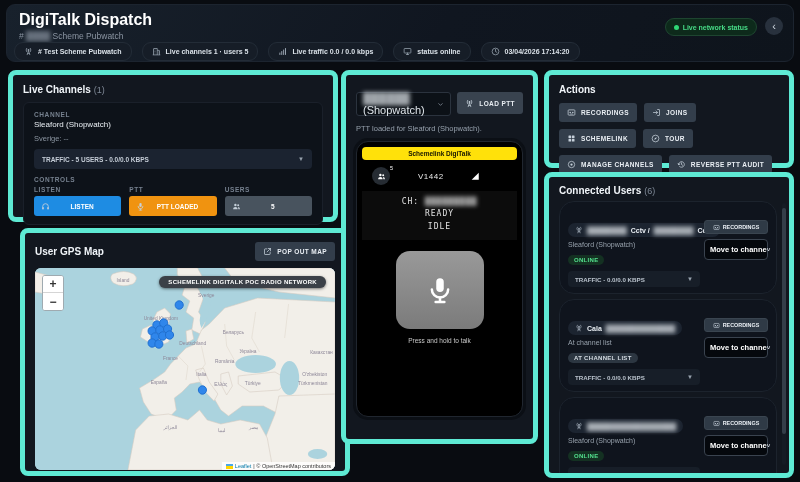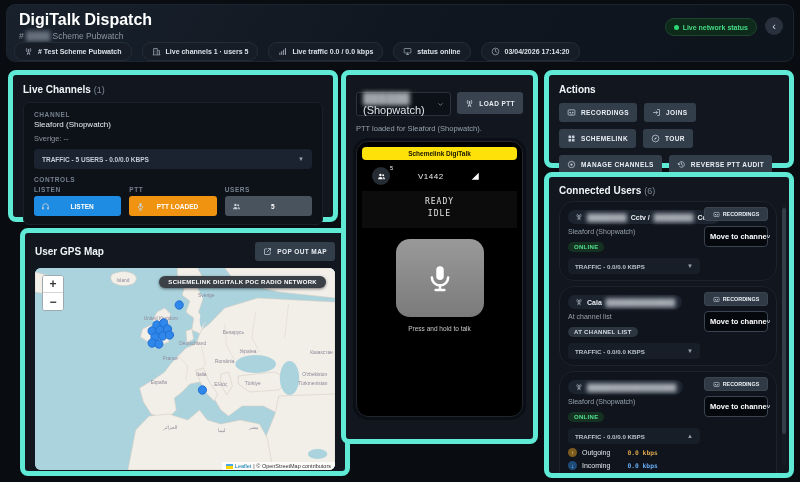--- a/index.html
+++ b/index.html
@@ -94,21 +94,21 @@
            justify-content:center;cursor:pointer;}
   .mic-btn .ic{width:30px;height:30px;color:#fff;}
   .ph-hint{text-align:center;font-size:6.5px;color:#c9c9c9;margin-top:8px;}
 
   
   .act-wrap{display:flex;flex-wrap:wrap;gap:7px;margin-top:8px;}
   .act-home{background:#434e5a;}
 
   
   .cu-list{display:flex;flex-direction:column;gap:5px;margin-top:5px;}
-  .ucard{background:#0f141d;border:1px solid #1c232d;border-radius:15px;padding:5px 8px 6px 8px;}
+  .ucard{background:#0f141d;border:1px solid #1c232d;border-radius:15px;padding:18px 8px 6px 8px;}
   .ucard-top{display:flex;justify-content:space-between;align-items:flex-start;}
   .u-left{min-width:0;}
   .u-pill{display:inline-flex;align-items:center;gap:4px;height:14px;padding:0 7px;background:#1c2430;
           border-radius:8px;font-size:7px;font-weight:bold;color:#e8edf2;white-space:nowrap;}
   .u-pill .ic{width:8px;height:8px;color:#a7b2be;}
   .u-sub{font-size:7px;color:#97a1ac;margin-top:3px;}
   .badge{display:inline-block;margin-top:3px;font-size:6px;font-weight:bold;letter-spacing:.3px;
          padding:2px 6px;border-radius:7px;}
   .badge.online{background:#143122;color:#53e08d;}
   .badge.neutral{background:#2c3641;color:#d5dce3;}
@@ -413,20 +413,21 @@
           <sup>5</sup>
         </span>
         <span class="ph-id">V1442</span>
         <span class="ic ph-sig">
             <svg viewBox="0 0 24 24">
               <path d="M21 4v17H4z" fill="currentColor"></path>
             </svg>
           </span>
       </div>
       <div class="ph-display">
+        <div><span>CH:</span> <span class="redacted">█████████</span></div>
         <div>READY</div>
         <div>IDLE</div>
       </div>
       <button class="mic-btn">
         <span class="ic">
             <svg viewBox="0 0 24 24">
               <rect x="9" y="2.5" width="6" height="11" rx="3" fill="currentColor"></rect>
               <path d="M5.5 11.5a6.5 6.5 0 0 0 13 0" fill="none" stroke="currentColor" stroke-width="2" stroke-linecap="round"></path>
               <path d="M12 18v3.5M8.5 21.5h7" stroke="currentColor" stroke-width="2" stroke-linecap="round" fill="none"></path>
             </svg>

